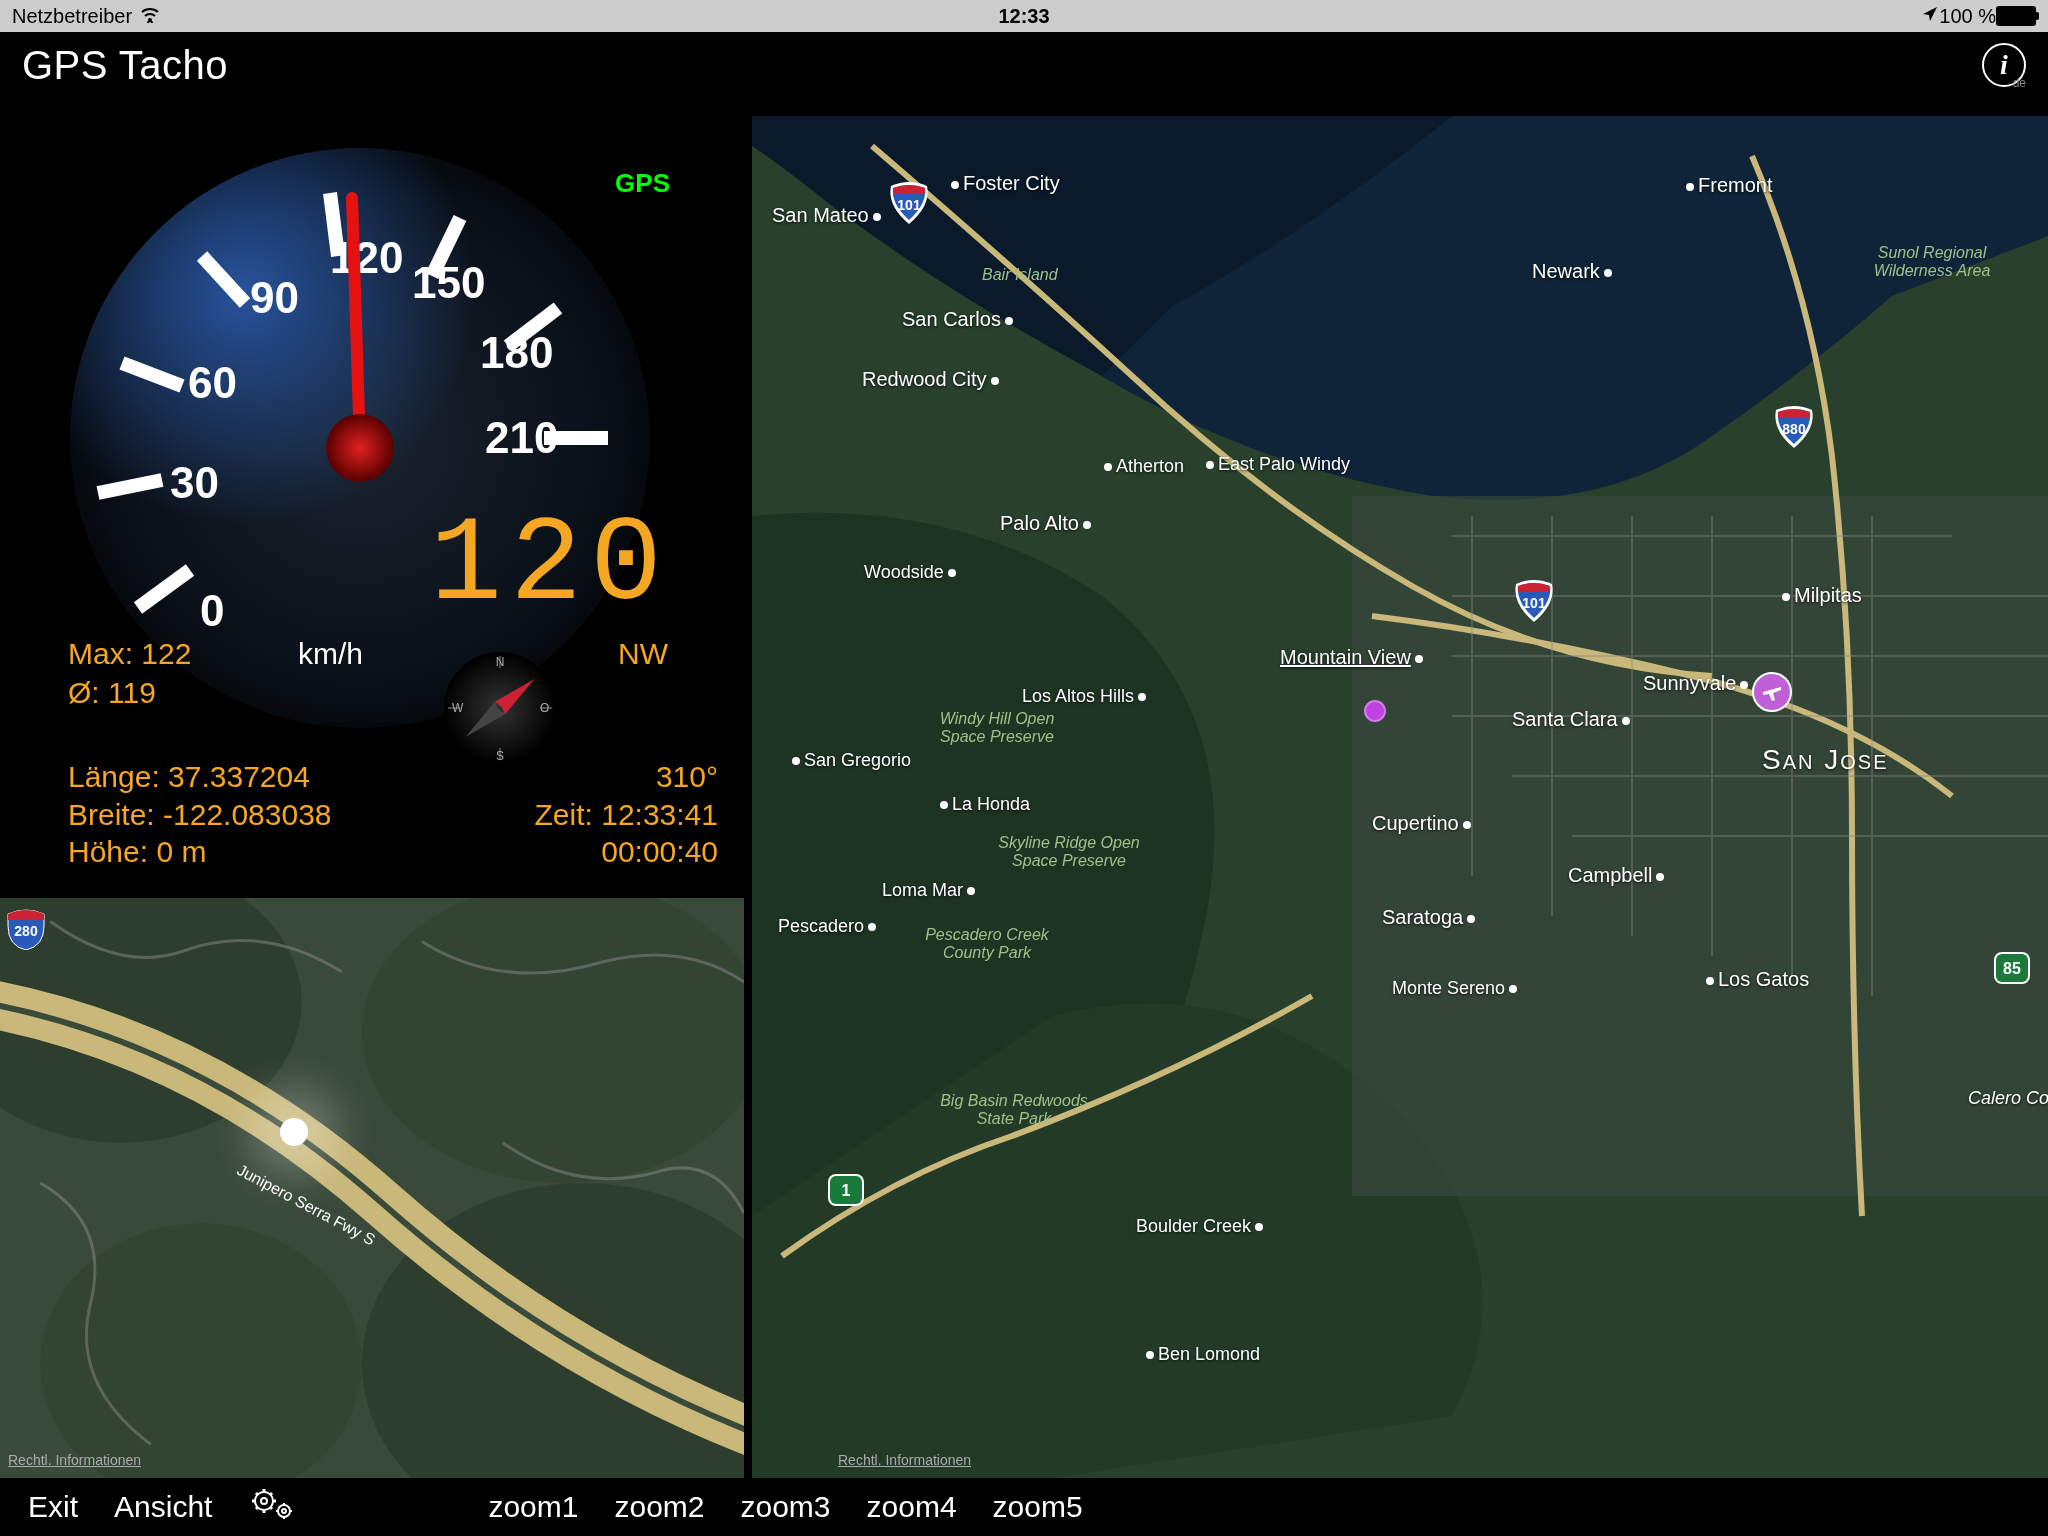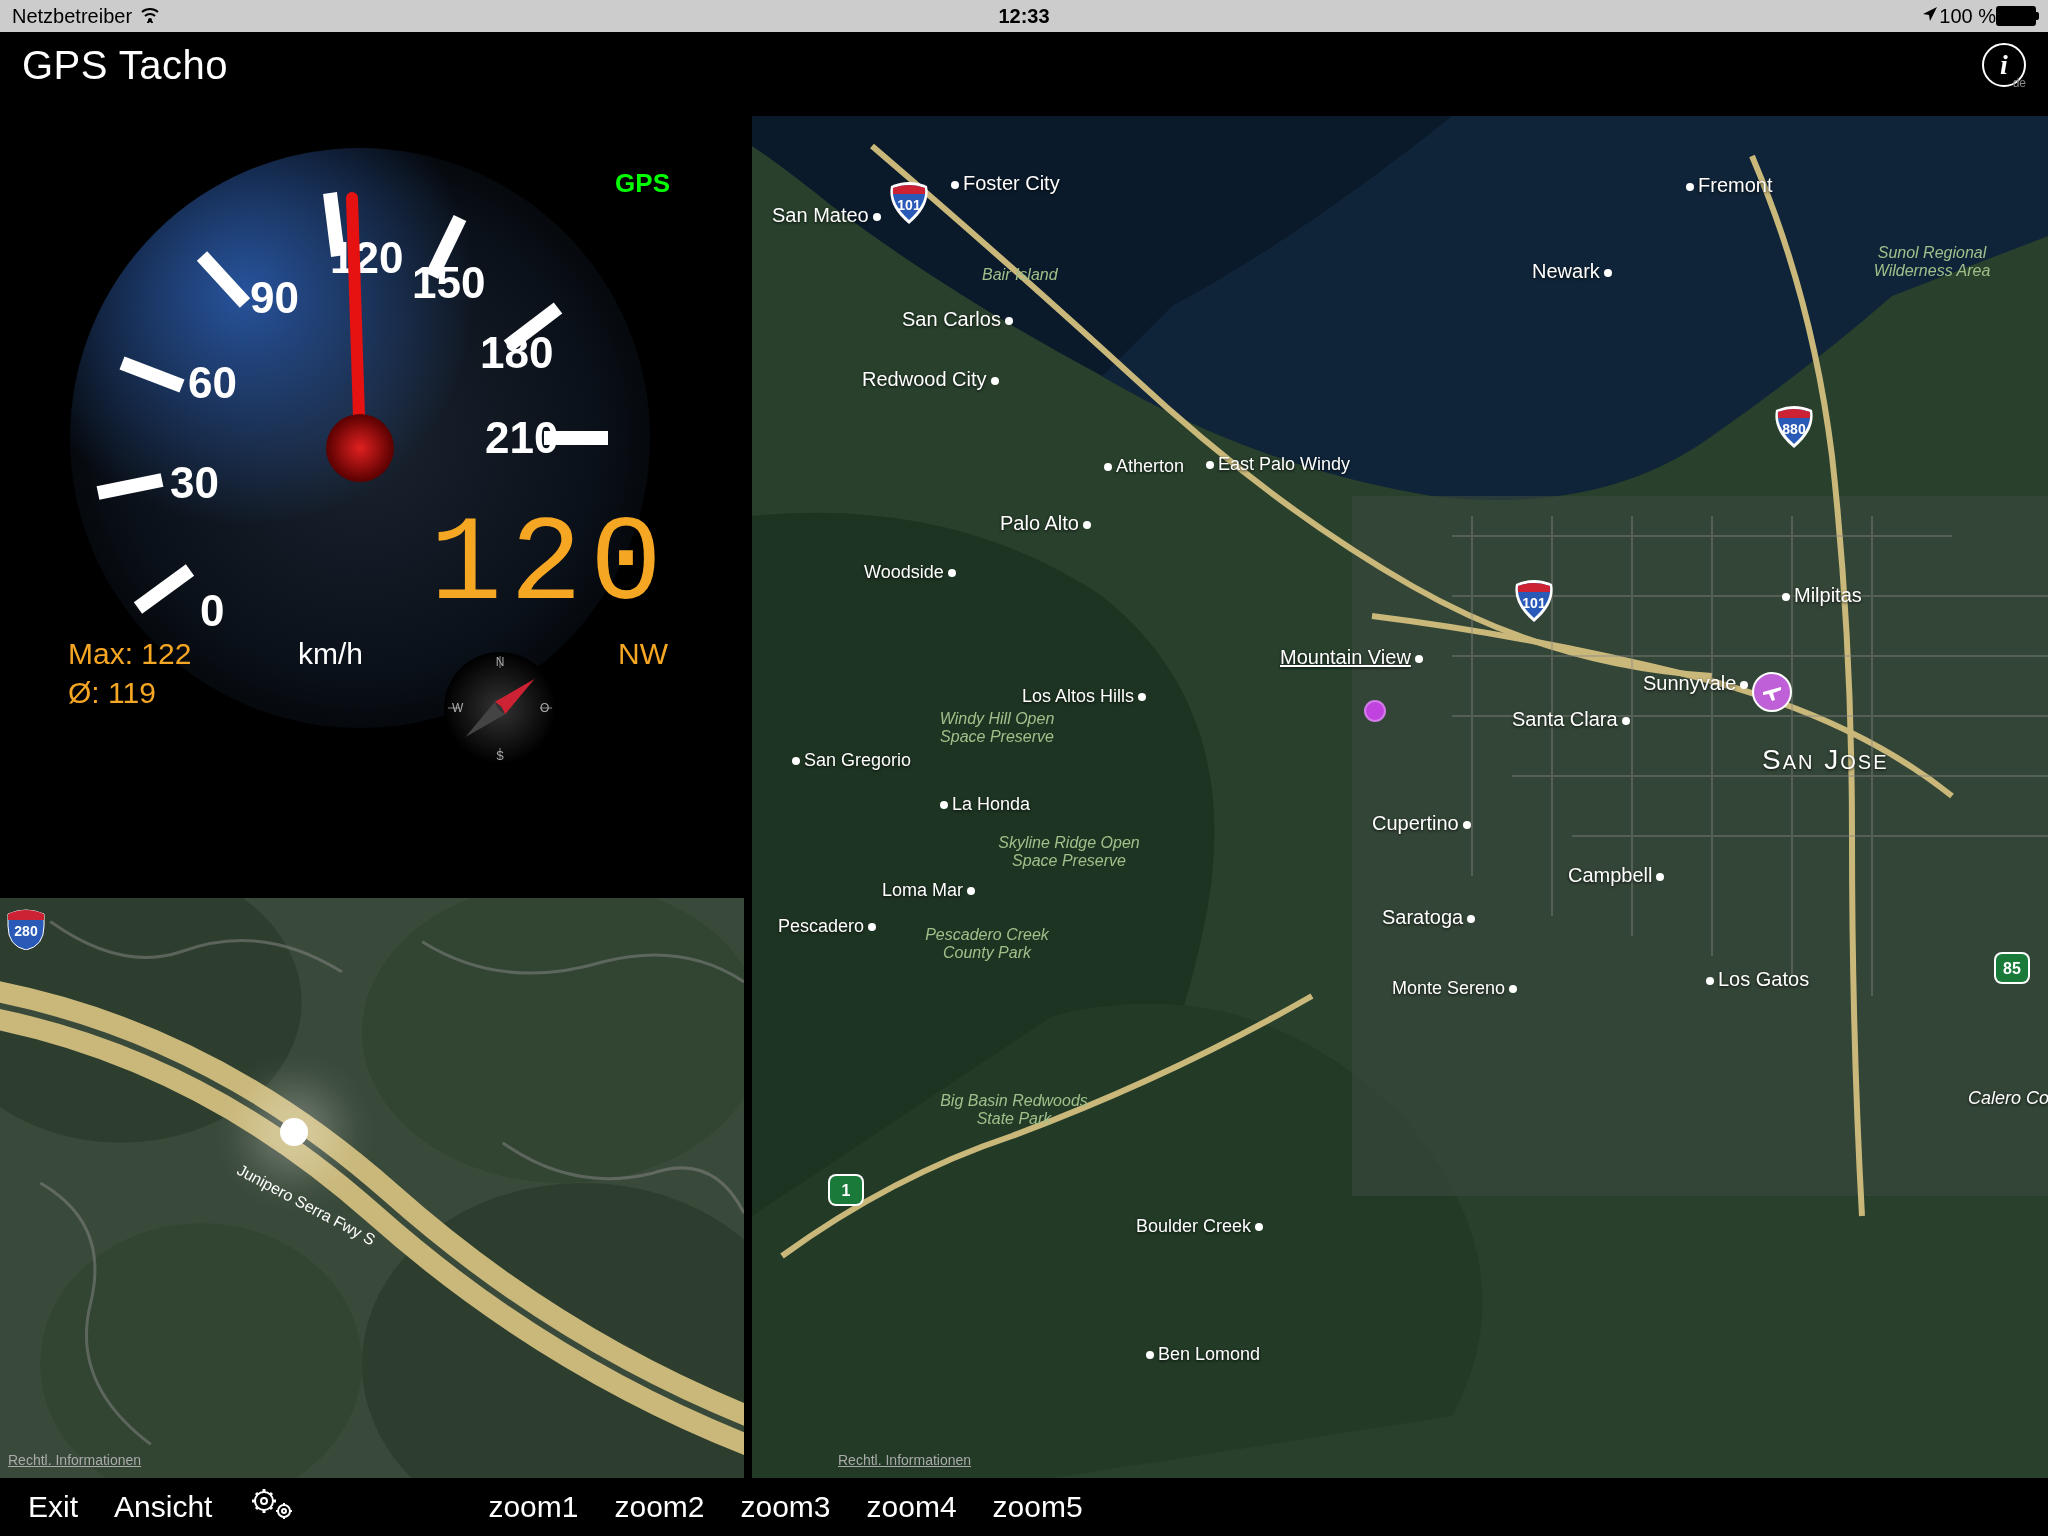--- a/index.html
+++ b/index.html
@@ -148,20 +148,30 @@
         <text x="60" y="112" fill="#aaa" font-size="12" text-anchor="middle">S</text>
         <text x="12" y="64" fill="#aaa" font-size="12">W</text>
         <text x="100" y="64" fill="#aaa" font-size="12">O</text>
         <g transform="rotate(50 60 60)">
           <polygon points="60,15 68,60 60,58 52,60" fill="#c23"></polygon>
           <polygon points="60,105 68,60 60,62 52,60" fill="#444"></polygon>
         </g>
       </svg>
     </div>
 
+    <div class="coords">
+      <div>Länge: 37.337204</div>
+      <div>Breite: -122.083038</div>
+      <div>Höhe: 0 m</div>
+      <div class="rightcol">
+        <div>310°</div>
+        <div>Zeit: 12:33:41</div>
+        <div>00:00:40</div>
+      </div>
+    </div>
   </div>
 
   <div class="minimap">
     <svg class="map-base" viewBox="0 0 740 610" preserveAspectRatio="xMidYMid slice">
       <rect width="740" height="610" fill="#3a4a3a"></rect>
 
       <ellipse cx="120" cy="120" rx="180" ry="140" fill="#2e3e2e"></ellipse>
       <ellipse cx="580" cy="480" rx="220" ry="180" fill="#2e3e2e"></ellipse>
       <ellipse cx="200" cy="480" rx="160" ry="140" fill="#324432"></ellipse>
       <ellipse cx="560" cy="150" rx="200" ry="150" fill="#324432"></ellipse>

